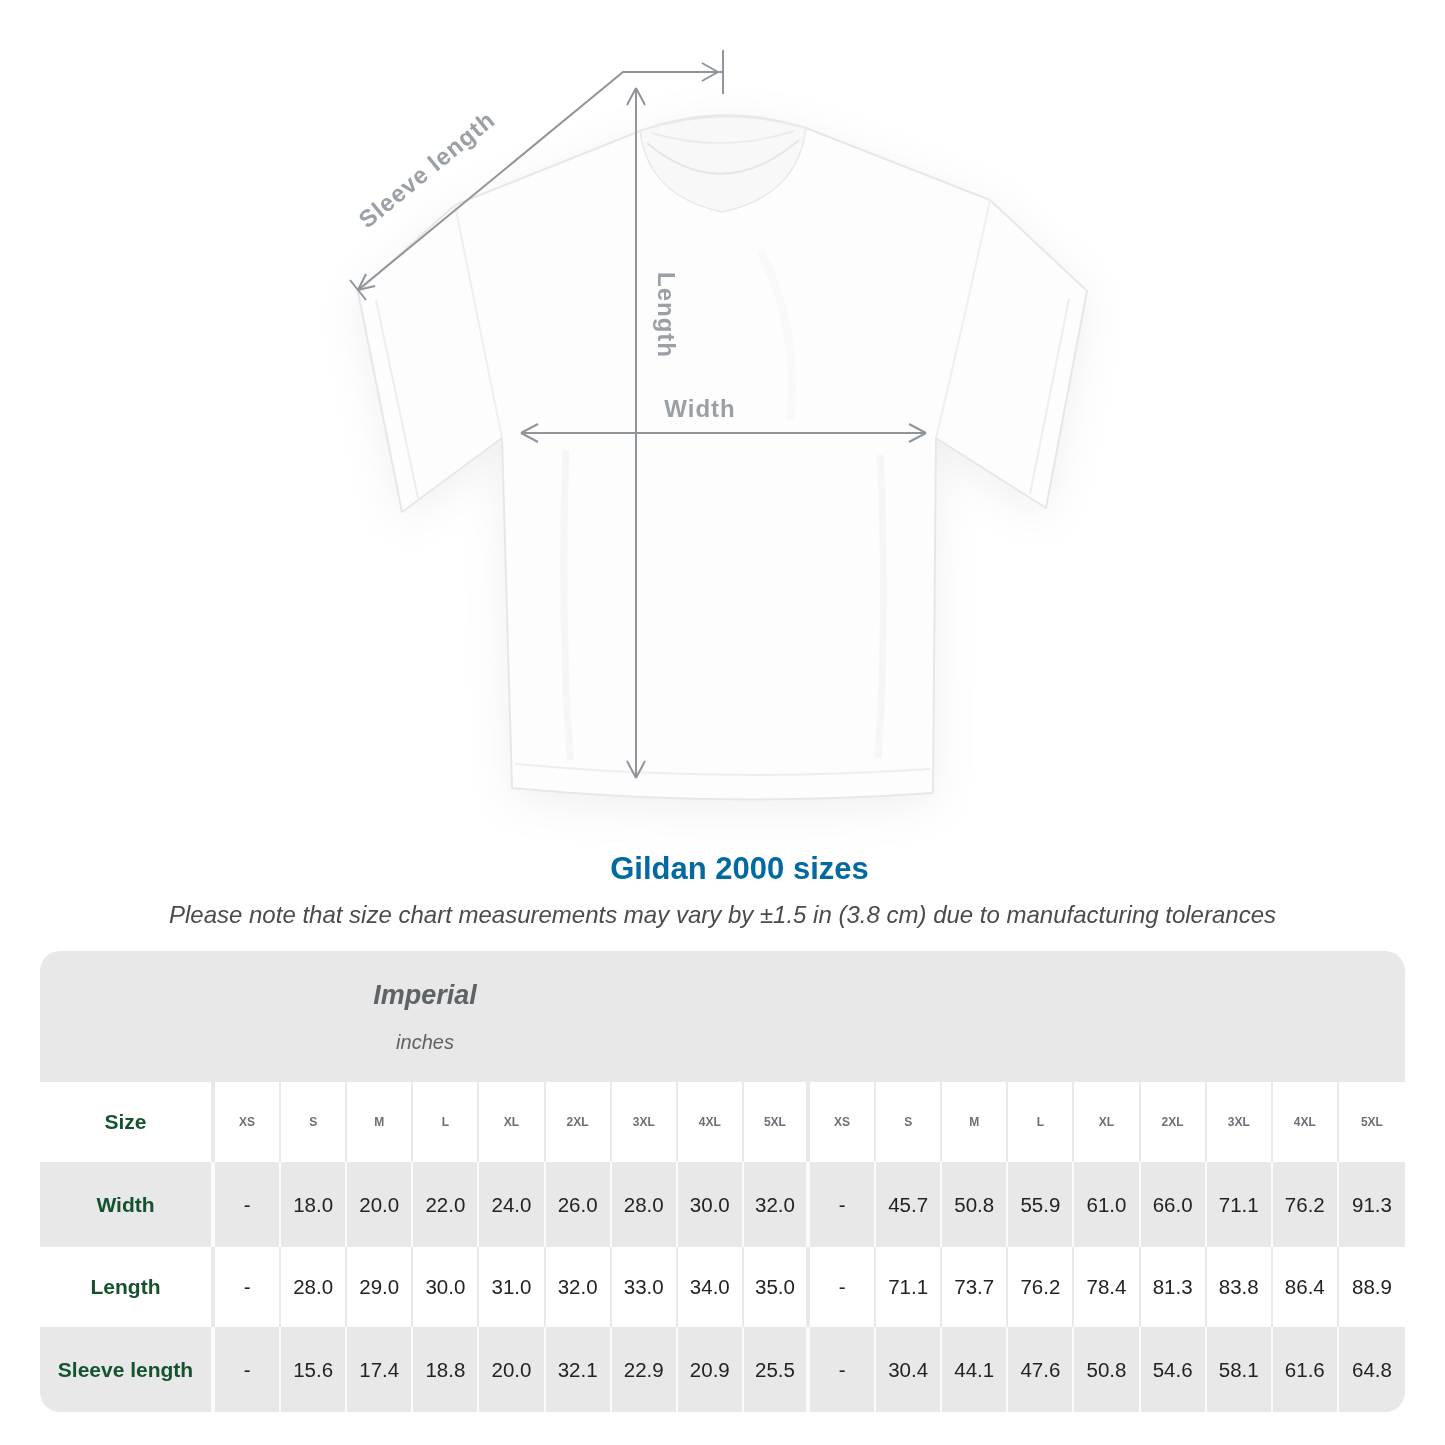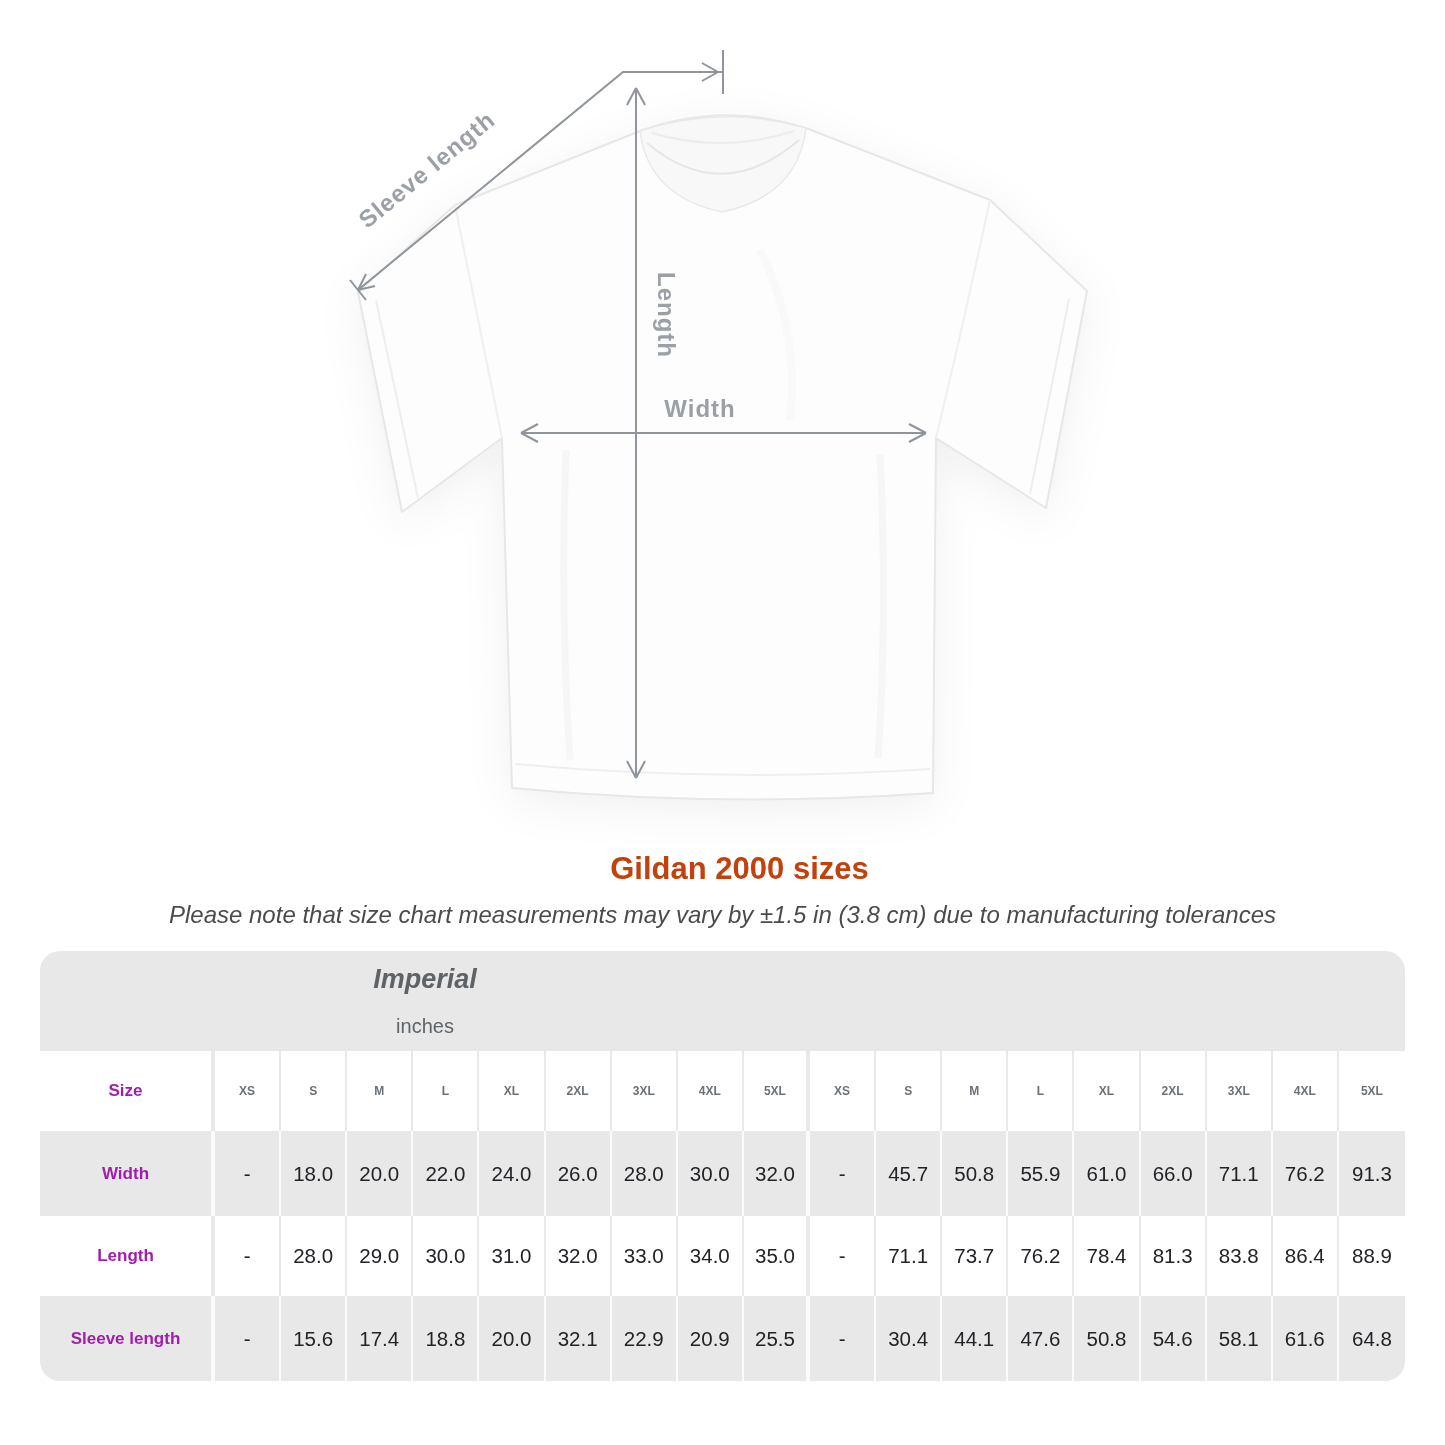--- a/index.html
+++ b/index.html
@@ -21,21 +21,21 @@
     font-size: 24px;
     fill: #9aa0a6;
     letter-spacing: 1px;
   }
 
   
   .title {
     text-align: center;
     font-size: 31px;
     font-weight: bold;
-    color: #c2410c;
+    color: #0369a1;
     margin: 6px 0 0 0;
     padding-left: 34px;
   }
   .subtitle {
     text-align: center;
     font-size: 24px;
     font-style: italic;
     color: #4b4b4b;
     margin: 14px 0 0 0;
   }
@@ -44,52 +44,52 @@
   .size-table {
     width: 1365px;
     margin: 22px auto 0 auto;
     border-radius: 20px;
     overflow: hidden;
   }
   .band {
     display: grid;
     grid-template-columns: 770px 1fr;
     background: #e8e8e8;
-    height: 100px;
+    height: 131px;
   }
   .band-half {
     display: flex; flex-direction: column;
     align-items: center; justify-content: center;
   }
   .group-name {
     font-size: 27px; font-weight: bold; font-style: italic;
     color: #5d6367;
   }
   .group-unit {
-    font-size: 20px; 
+    font-size: 20px; font-style: italic;
     color: #5d6367; margin-top: 20px;
   }
   .trow {
     display: grid;
     grid-template-columns: 175px repeat(18, 1fr);
   }
   .trow > div {
     display: flex; align-items: center; justify-content: center;
     height: 100%;
     border-right: 2px solid transparent;
   }
   .trow > div:last-child { border-right: none; }
   .trow.white { background: #ffffff; height: 80px; }
   .trow.gray  { background: #e8e8e8; height: 85px; }
   .trow.white > div { border-right-color: #e9e9e9; }
   .trow.gray  > div { border-right-color: #fbfbfb; }
   .trow > div:nth-child(1),
   .trow > div:nth-child(10) { border-right-width: 4px; }
   .size-head { color: #6b7176; font-weight: bold; font-size: 12px; }
-  .row-label { color: #a21caf; font-weight: bold; font-size: 17px; }
+  .row-label { color: #14532d; font-weight: bold; font-size: 21px; }
   .val { color: #212326; font-size: 20.5px; }
 </style>
 </head>
 <body>
 
 <div class="page">
 
   <div class="diagram-wrap">
     <svg width="1445" height="845" viewBox="0 0 1445 845">
 

